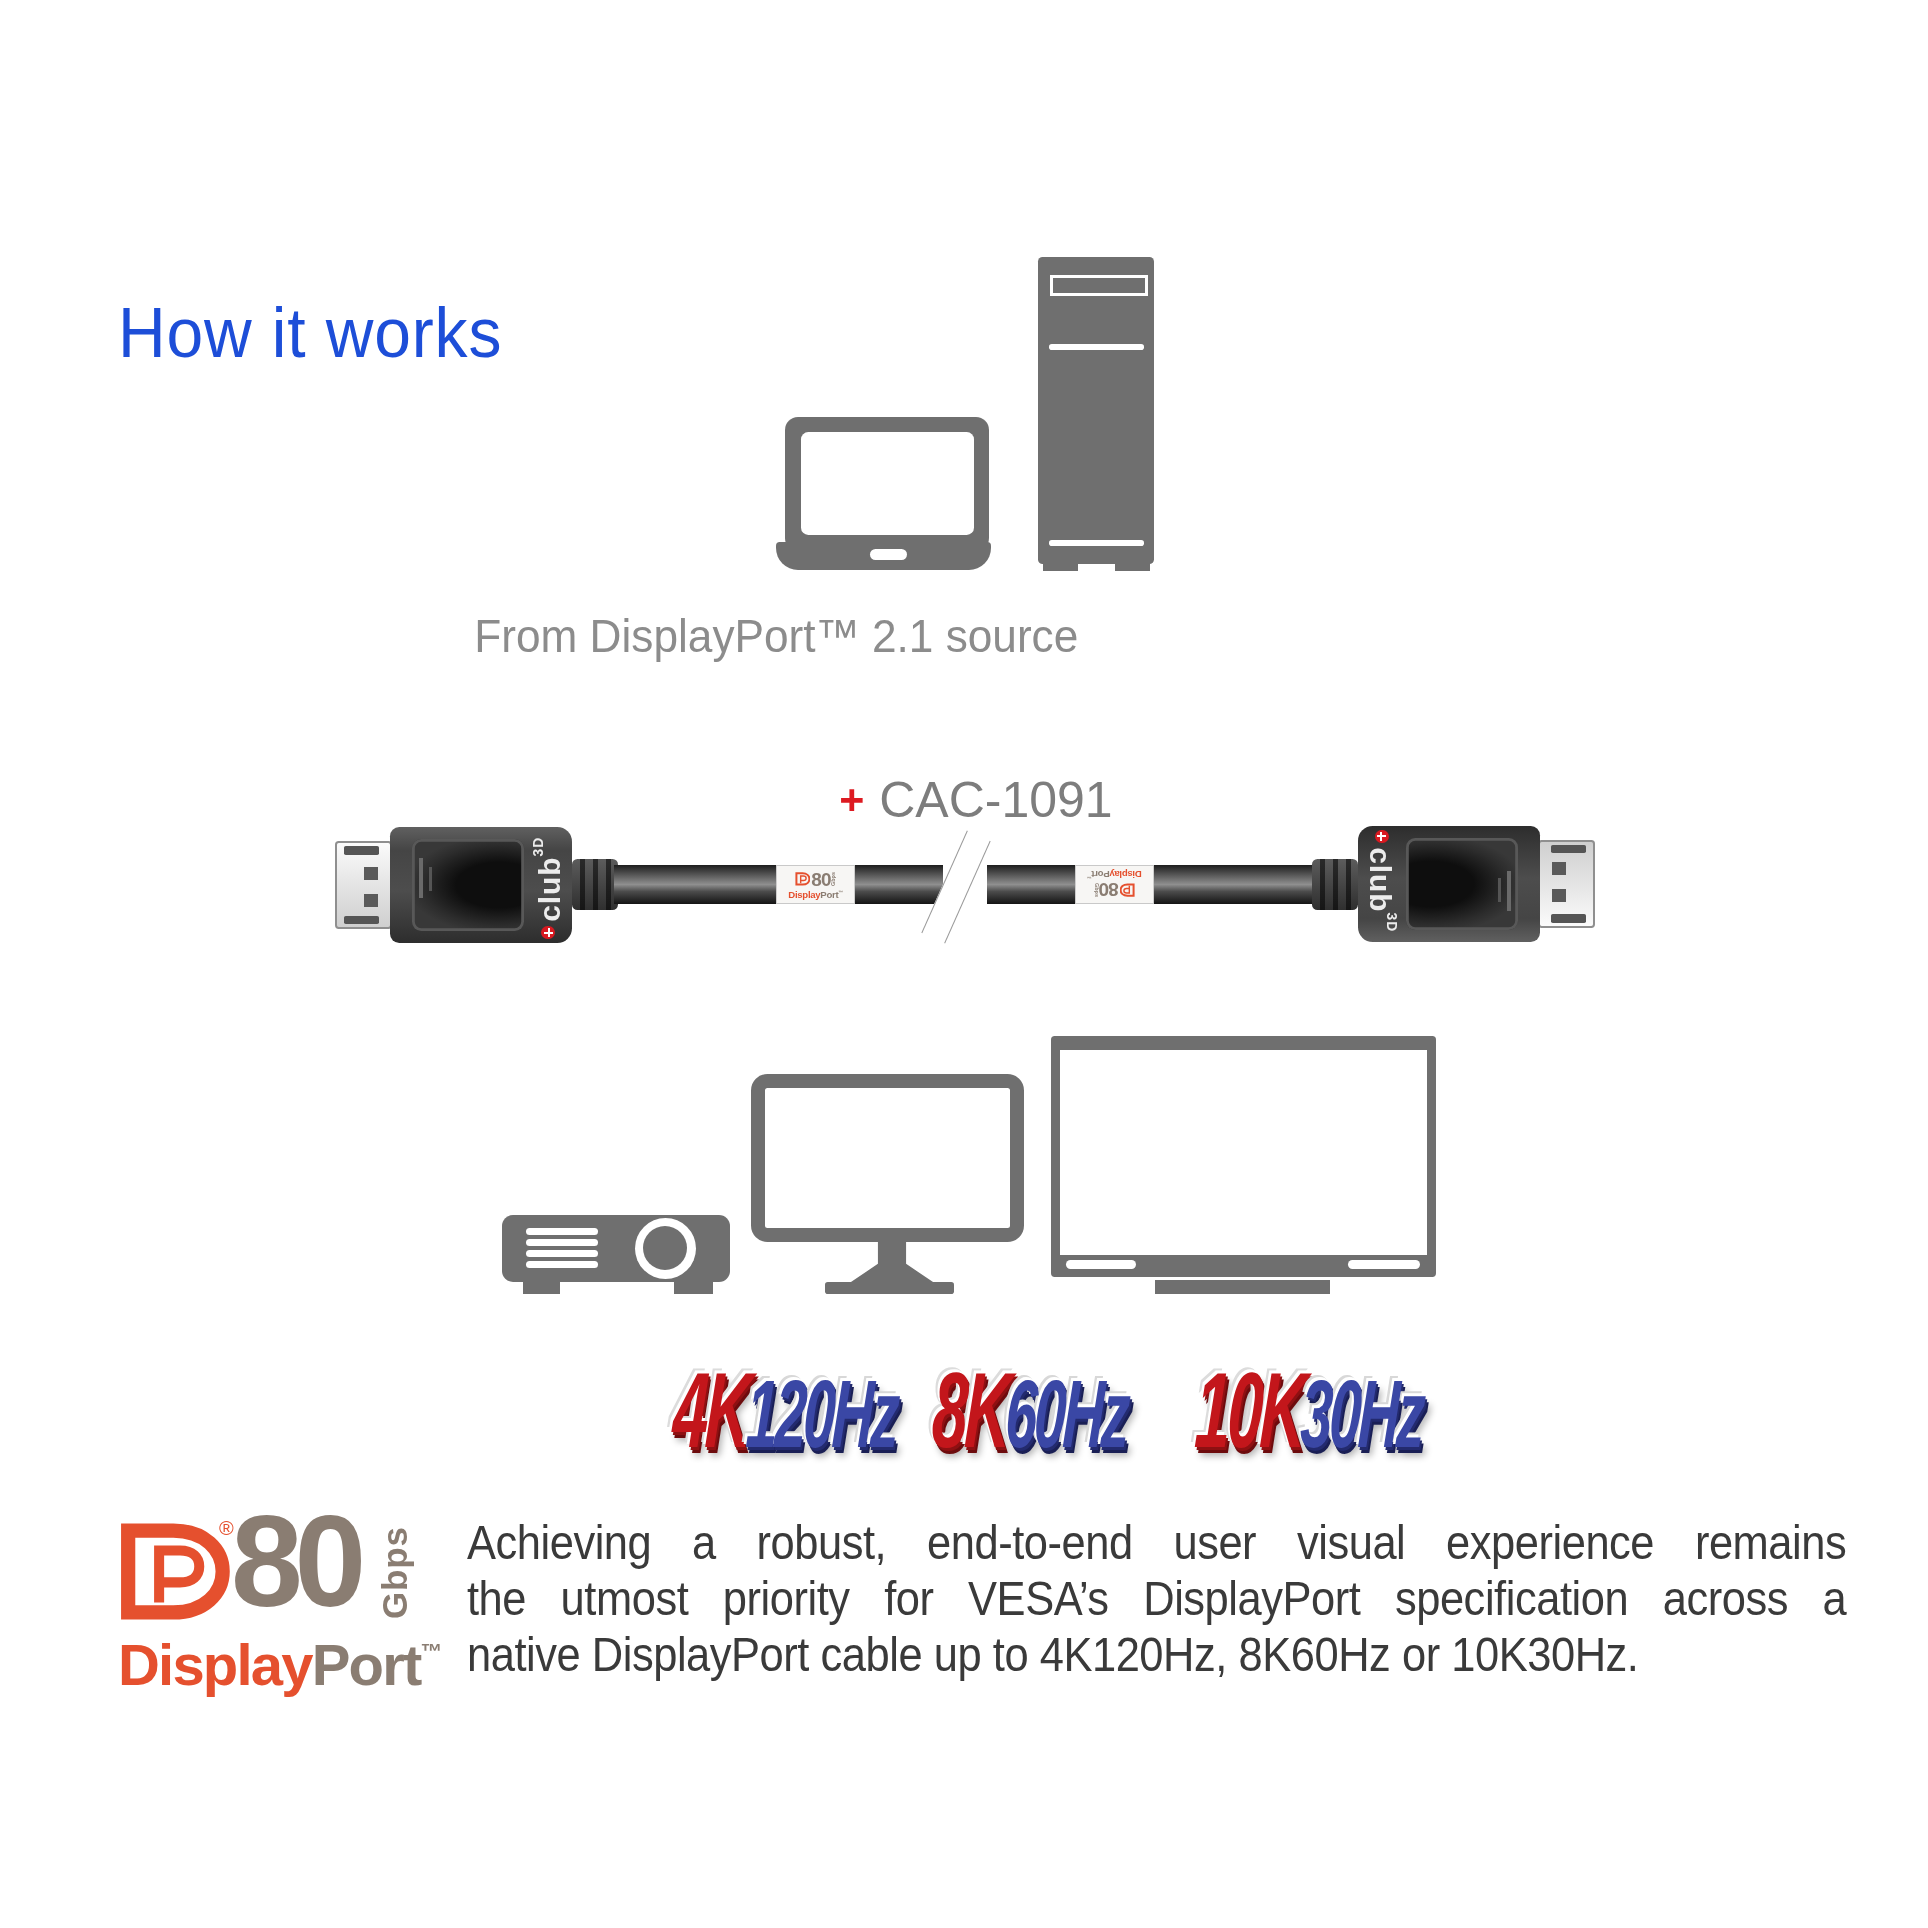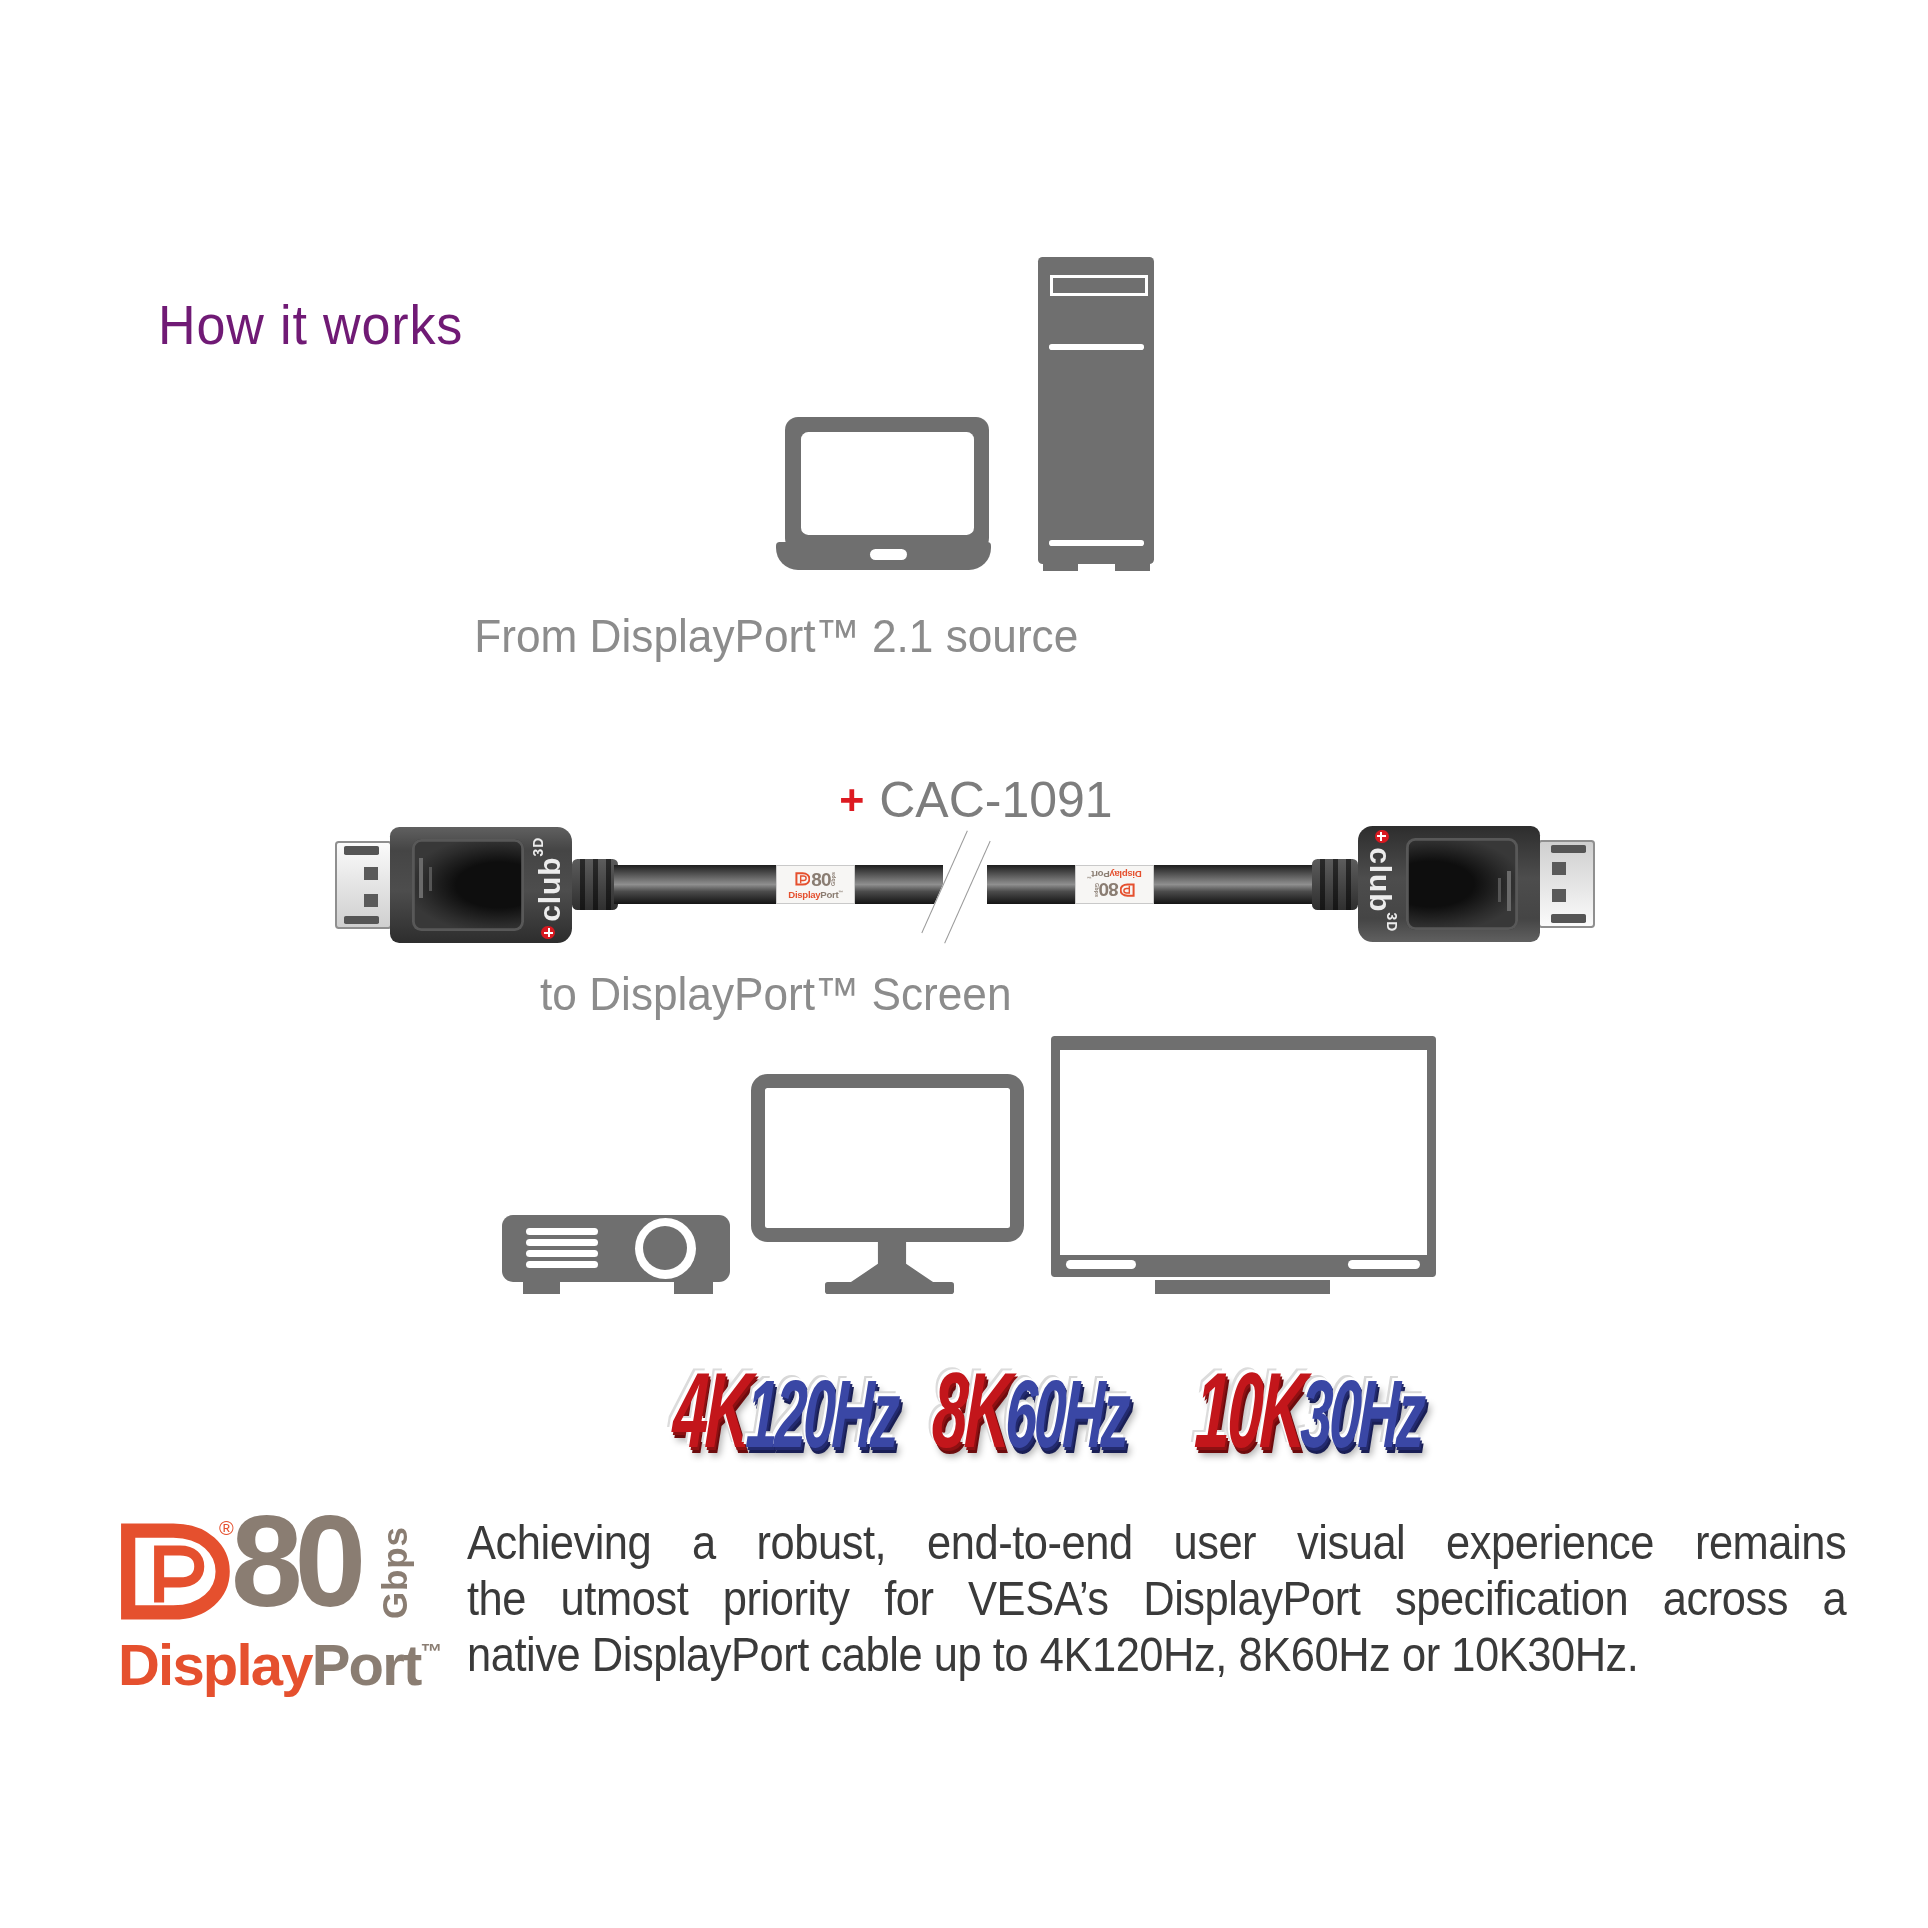--- a/index.html
+++ b/index.html
@@ -1,21 +1,21 @@
 <!DOCTYPE html>
 <html style="font-size:14.7px"><head>
 <meta charset="utf-8">
 <style>
   html,body{margin:0;padding:0;background:#fff;}
   .canvas{position:relative;width:1928px;height:1928px;background:#fff;overflow:hidden;
           font-family:"Liberation Sans",sans-serif;}
   .abs{position:absolute;}
 
   
-  .h1{left:118px;top:292px;font-size:56px;color:#701a75;letter-spacing:0.9px;margin-left:40px;}
+  .h1{left:118px;top:292px;font-size:71px;color:#1d4ed8;letter-spacing:0.9px;}
   .h1 span{display:inline-block;transform:scaleX(.93);transform-origin:left;}
   .caption{left:0;top:0;width:1552px;text-align:center;font-size:47px;color:#8c8c8c;}
   .caption span{display:inline-block;transform:scaleX(.94);}
   .cap-src{top:608px;}
   .cap-scr{top:966px;}
   .cac{top:771px;left:12px;width:1928px;text-align:center;font-size:50px;color:#7d7d7d;}
   .cac .plus{color:#dd1a21;font-weight:bold;font-size:43px;margin-right:14.7px;vertical-align:2.8px;}
 
   
   .gray{background:#6f6f6f;}
@@ -221,21 +221,20 @@
         <div class="cav-line"></div>
         <div class="cav-line2"></div>
         <div class="brand">
           <div class="brand-text"><span>club</span><sup>3D</sup></div>
           <div class="brand-dot"></div>
         </div>
       </div>
     </div>
   </div>
 
-  <div class="abs caption cap-scr"><span>to DisplayPort™ Screen</span></div>
 
   <div>
     <div class="abs gray proj-body"></div>
     <div class="abs proj-vent" style="top:1228px;"></div>
     <div class="abs proj-vent" style="top:1239px;"></div>
     <div class="abs proj-vent" style="top:1250px;"></div>
     <div class="abs proj-vent" style="top:1261px;"></div>
     <div class="abs proj-lens-outer"></div>
     <div class="abs proj-lens-inner"></div>
     <div class="abs gray proj-foot1"></div>

